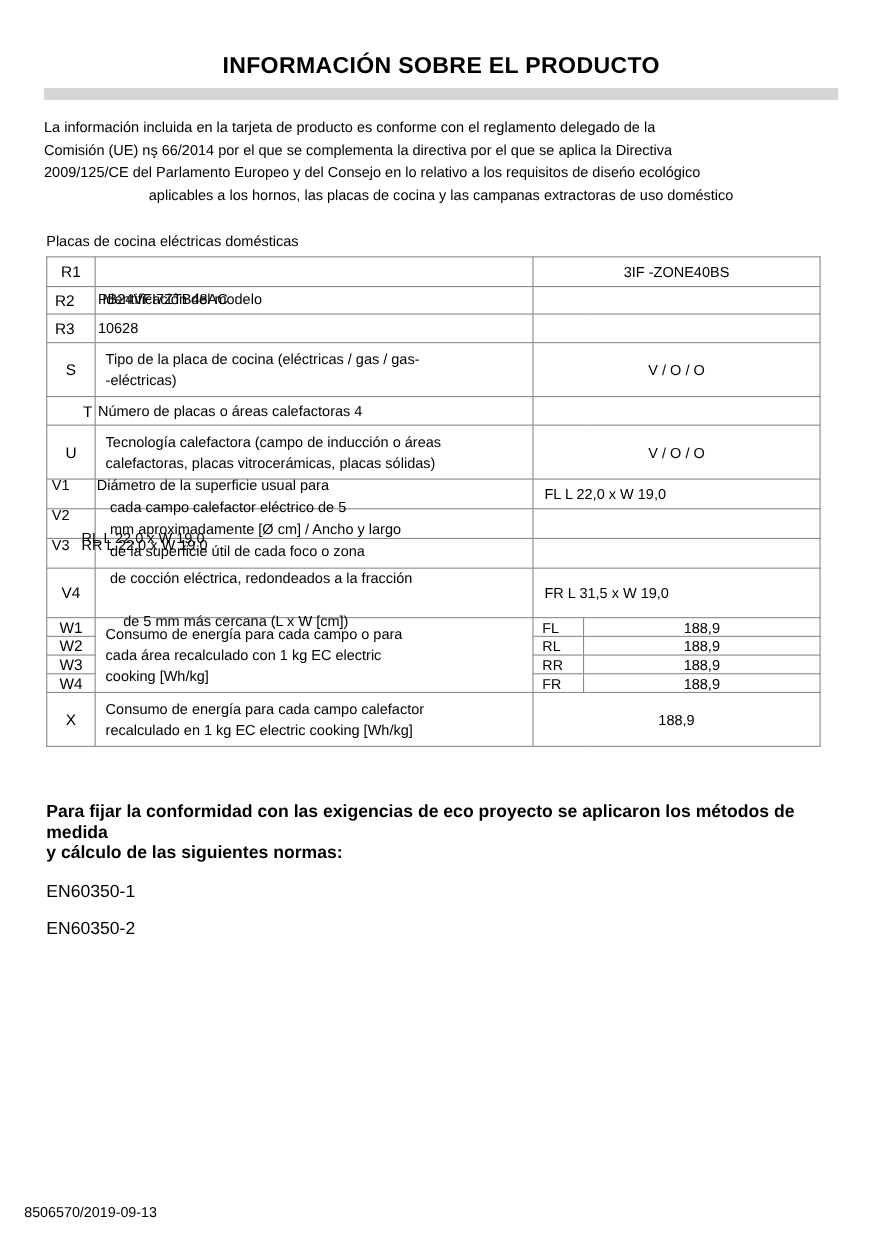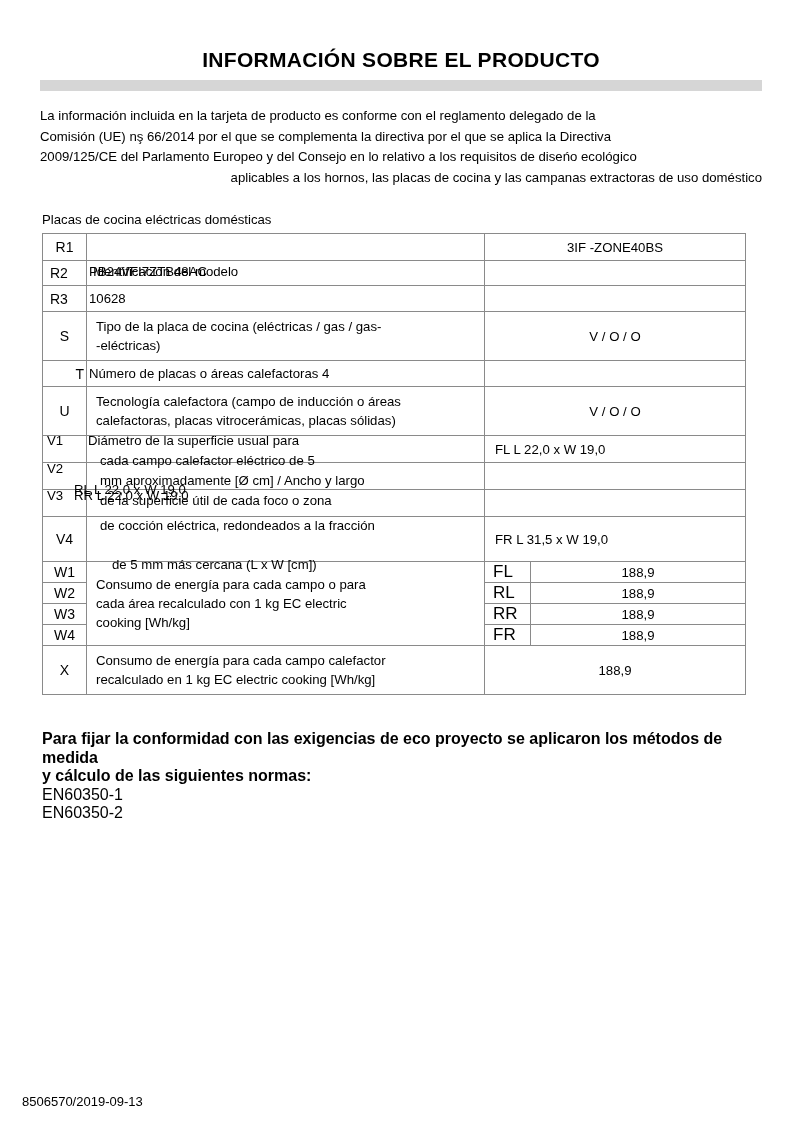--- a/index.html
+++ b/index.html
@@ -49,21 +49,21 @@
   .intro {
     position: absolute;
     left: 40px;
     top: 106px;
     width: 722px;
     font-size: 13.2px;
     line-height: 20.5px;
     text-align: justify;
   }
   .intro p { margin: 0; }
-  .intro p.last { text-align: right; }
+  .intro p.last { text-align: center; }
 
   
   .section-caption {
     position: absolute;
     left: 42px;
     top: 212px;
     font-size: 13.2px;
   }
 
   
@@ -82,21 +82,21 @@
     padding: 0;
     vertical-align: middle;
     background: #ffffff;
   }
   .c-code {
     width: 44px;
     text-align: center;
     font-size: 14px;
   }
   .c-desc { width: 398px; }
-  .c-sub  { width: 46px; padding-left: 8px !important; font-size: 17px; }
+  .c-sub  { width: 46px; padding-left: 8px !important; font-size: 13px; }
   .c-val  { text-align: center; font-size: 13.2px; }
 
   .cellpad { padding: 5px 9px; }
   .desc-text {
     padding: 5px 9px;
     line-height: 19px;
   }
 
   
   .ovl-wrap {
@@ -141,20 +141,21 @@
     top: 730px;
     width: 715px;
     font-size: 16px;
     line-height: 18.5px;
   }
   .notes .bold {
     font-weight: bold;
   }
   .notes .norm {
     font-weight: normal;
+    margin-top: 16px;
   }
 
   .page-footer {
     position: absolute;
     left: 22px;
     top: 1094px;
     font-size: 13px;
   }
 </style>
 </head>

